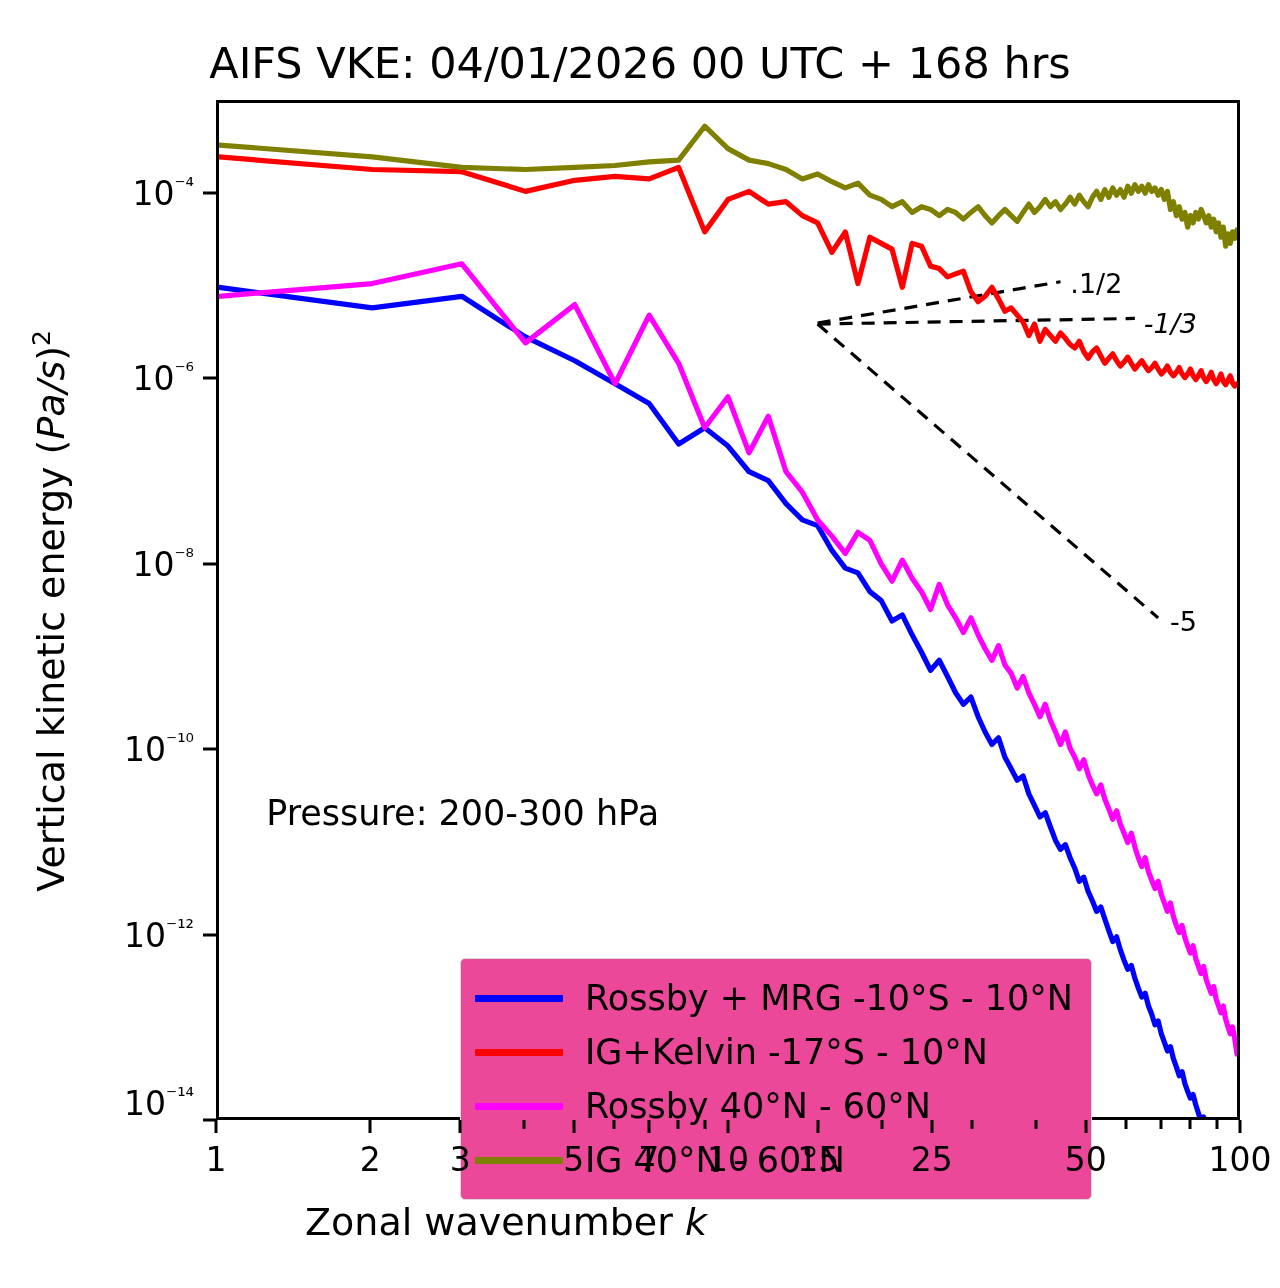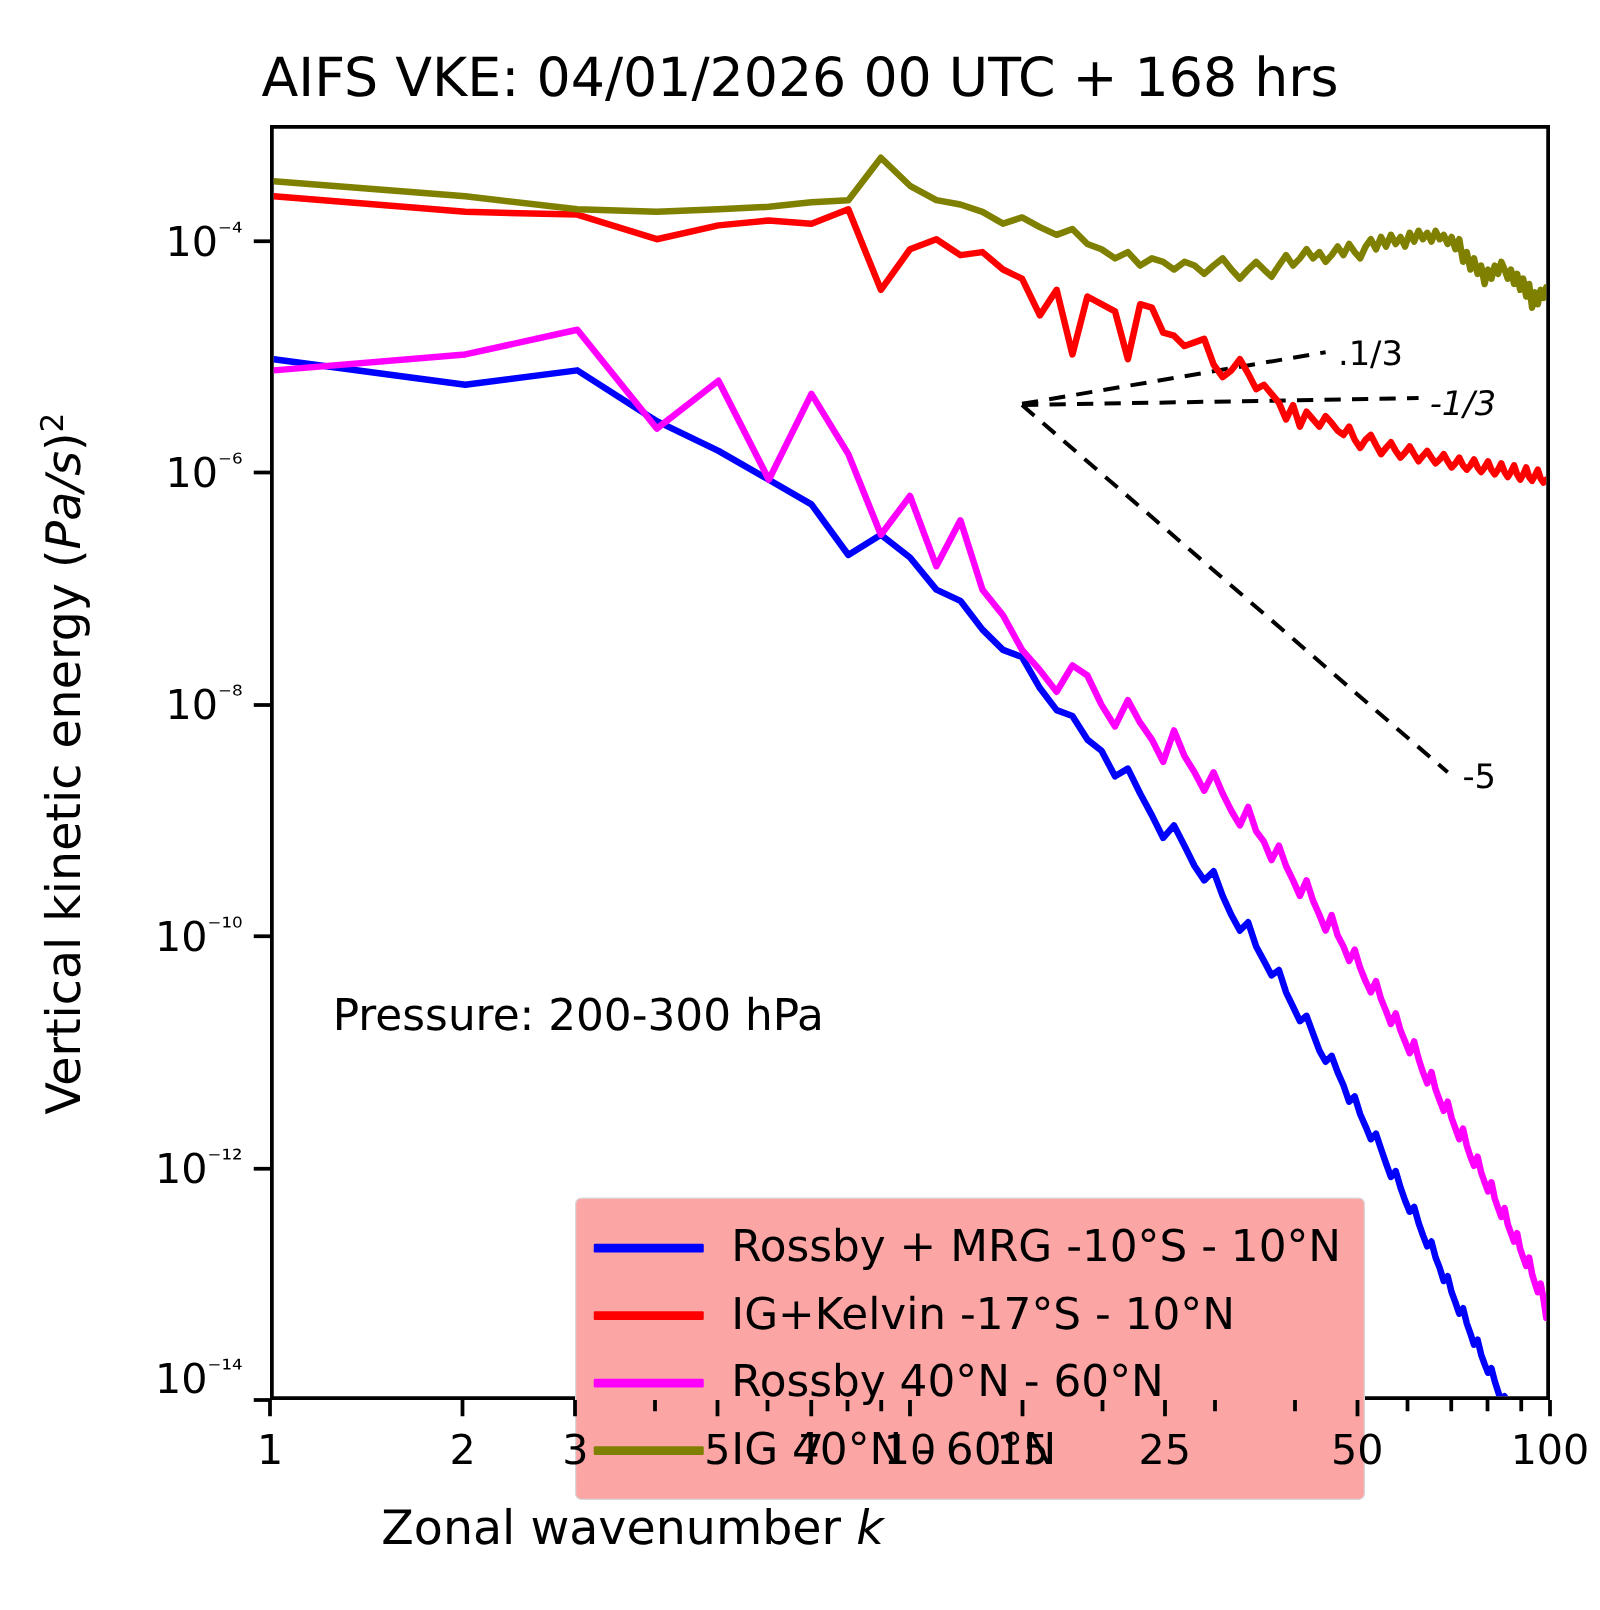--- a/index.html
+++ b/index.html
@@ -52,21 +52,21 @@
   .slope-label{
     position:absolute;font-size:27px;color:#000;white-space:nowrap;
   }
   #pressure-note{
     position:absolute;font-size:35px;color:#000;white-space:nowrap;
   }
 
   
   #legend{
     position:absolute;left:241px;top:855px;
-    background:#fca5a5;border:1.5px solid #d8d8d8;border-radius:5px;
+    background:#ec4899;border:1.5px solid #d8d8d8;border-radius:5px;
     padding:12px 18px 12px 14px;box-sizing:border-box;
   }
   .legend-row{display:flex;align-items:center;height:54px;}
   .legend-swatch{width:88px;height:7px;margin-right:22px;flex:0 0 auto;border-radius:1px;}
   .legend-text{font-size:35px;color:#000;white-space:nowrap;line-height:1;}
 </style>
 </head>
 <body>
 
 <div id="figure">
@@ -96,21 +96,21 @@
     <svg id="plot-svg" viewBox="0 0 1024 1020" preserveAspectRatio="none">
         <line x1="602.1587246365089" y1="221.36004237689735" x2="846.444807052976" y2="179.82620025811968" stroke="#000000" stroke-width="3.2" stroke-dasharray="13,9" vector-effect="non-scaling-stroke"></line>
         <line x1="602.1587246365089" y1="222.3544371677707" x2="921.2623613202338" y2="216.726091971345" stroke="#000000" stroke-width="3.2" stroke-dasharray="13,9" vector-effect="non-scaling-stroke"></line>
         <line x1="602.1587246365089" y1="222.3544371677707" x2="944.6901964872995" y2="517.8842895517969" stroke="#000000" stroke-width="3.2" stroke-dasharray="13,9" vector-effect="non-scaling-stroke"></line>
         <polyline points="0.00,185.45 154.13,206.03 244.29,194.44 308.25,235.30 357.87,259.25 398.41,282.42 432.69,302.26 462.38,343.00 488.57,326.67 512.00,345.06 533.19,370.91 552.54,379.90 570.34,403.07 586.82,419.39 602.16,425.16 616.51,450.09 629.99,467.88 642.70,472.62 654.72,491.55 666.13,500.54 676.98,521.11 687.32,514.90 697.20,534.99 706.67,552.53 715.75,570.73 724.47,560.61 732.86,576.94 740.94,593.26 748.75,604.85 756.29,597.51 763.58,617.34 770.64,632.76 777.48,645.25 784.12,638.53 790.56,658.08 796.83,669.66 802.92,681.25 808.85,677.00 814.63,694.98 820.25,706.56 825.75,718.15 831.10,713.90 836.34,728.27 841.45,741.82 846.44,750.80 851.33,746.06 856.11,759.17 860.80,769.73 865.38,782.96 869.87,778.72 874.28,793.08 878.59,802.79 882.83,813.18 886.99,808.70 891.07,821.00 895.07,832.58 899.01,843.53 902.88,838.79 906.68,851.89 910.41,862.46 914.09,871.45 917.70,867.61 921.26,880.43 924.76,890.37 928.21,899.36 931.61,895.52 934.95,908.35 938.24,916.71 941.49,927.27 944.69,923.43 947.84,936.26 950.95,944.62 954.02,953.61 957.05,949.21 960.03,961.26 962.98,969.55 965.88,978.54 968.75,974.44 971.59,986.46 974.38,994.15 977.14,1001.07 979.87,997.46 982.57,1007.91 985.23,1016.16 987.86,1024.24 990.46,1020.00 993.03,1031.59 995.58,1039.25 998.09,1046.33 1000.57,1041.94 1003.03,1053.06 1005.46,1061.14 1007.86,1068.49 1010.24,1064.65 1012.59,1075.83 1014.92,1082.85 1017.23,1089.06 1019.51,1084.81 1021.77,1096.40 1024.00,1108.89" fill="none" stroke="#0000FF" stroke-width="5.2" stroke-linejoin="round" stroke-linecap="round" vector-effect="non-scaling-stroke"></polyline>
         <polyline points="0.00,54.25 154.13,66.88 244.29,69.06 308.25,88.89 357.87,77.76 398.41,73.80 432.69,76.40 462.38,64.81 488.57,129.63 512.00,96.97 533.19,88.89 552.54,101.71 570.34,99.27 586.82,113.30 602.16,120.64 616.51,150.20 629.99,129.63 642.70,181.62 654.72,135.00 666.13,141.21 676.98,146.98 687.32,185.45 697.20,141.21 706.67,143.99 715.75,164.09 724.47,166.53 732.86,174.89 740.94,171.90 748.75,169.13 756.29,189.70 763.58,199.82 770.64,194.44 777.48,185.45 784.12,197.04 790.56,209.53 796.83,206.03 802.92,213.37 808.85,220.39 814.63,233.94 820.25,222.35 825.75,239.70 831.10,227.73 836.34,233.94 841.45,239.70 846.44,231.34 851.33,236.72 856.11,242.93 860.80,246.43 865.38,239.70 869.87,250.27 874.28,256.81 878.59,250.27 882.83,246.43 886.99,254.51 891.07,261.85 895.07,256.81 899.01,252.33 902.88,259.25 906.68,264.63 910.41,260.53 914.09,255.65 917.70,261.85 921.26,267.62 924.76,263.22 928.21,259.25 931.61,264.63 934.95,269.20 938.24,266.10 941.49,261.85 944.69,267.62 947.84,272.55 950.95,269.20 954.02,264.63 957.05,270.84 960.03,274.34 962.98,270.84 965.88,266.10 968.75,272.55 971.59,276.22 974.38,272.55 977.14,267.62 979.87,274.34 982.57,278.18 985.23,274.34 987.86,269.20 990.46,276.22 993.03,280.25 995.58,276.22 998.09,270.84 1000.57,278.18 1003.03,282.42 1005.46,278.18 1007.86,272.55 1010.24,280.25 1012.59,283.33 1014.92,279.00 1017.23,274.34 1019.51,281.54 1021.77,284.73 1024.00,282.42" fill="none" stroke="#FF0000" stroke-width="5.2" stroke-linejoin="round" stroke-linecap="round" vector-effect="non-scaling-stroke"></polyline>
         <polyline points="0.00,194.44 154.13,181.62 244.29,161.78 308.25,241.28 357.87,202.80 398.41,282.42 432.69,213.37 462.38,261.85 488.57,326.67 512.00,295.53 533.19,351.98 552.54,315.08 570.34,370.91 586.82,391.48 602.16,419.39 616.51,435.72 629.99,453.07 642.70,431.88 654.72,439.97 666.13,463.64 676.98,480.98 687.32,459.80 697.20,478.00 706.67,491.55 715.75,509.52 724.47,484.21 732.86,504.78 740.94,517.88 748.75,532.69 756.29,517.88 763.58,534.99 770.64,549.02 777.48,560.61 784.12,545.80 790.56,565.35 796.83,573.71 802.92,588.52 808.85,576.94 814.63,593.26 820.25,604.85 825.75,617.34 831.10,604.85 836.34,621.18 841.45,632.76 846.44,645.25 851.33,632.76 856.11,649.09 860.80,658.08 865.38,669.66 869.87,660.68 874.28,675.43 878.59,685.99 882.83,694.98 886.99,685.99 891.07,700.35 895.07,710.07 899.01,720.45 902.88,711.94 906.68,725.49 910.41,734.48 914.09,743.88 917.70,734.48 921.26,748.36 924.76,759.17 928.21,768.15 931.61,759.17 934.95,773.09 938.24,781.86 941.49,790.30 944.69,782.96 947.84,796.07 950.95,804.67 954.02,813.18 957.05,804.67 960.03,818.22 962.98,827.20 965.88,834.55 968.75,827.20 971.59,839.69 974.38,847.77 977.14,855.12 979.87,847.77 982.57,860.88 985.23,868.53 987.86,875.69 990.46,868.53 993.03,881.71 995.58,888.79 998.09,895.52 1000.57,888.79 1003.03,901.42 1005.46,908.35 1007.86,915.19 1010.24,908.35 1012.59,921.64 1014.92,929.34 1017.23,936.26 1019.51,929.34 1021.77,941.64 1024.00,956.83" fill="none" stroke="#FF00FF" stroke-width="5.2" stroke-linejoin="round" stroke-linecap="round" vector-effect="non-scaling-stroke"></polyline>
         <polyline points="0.00,42.28 154.13,54.25 244.29,64.81 308.25,66.88 357.87,64.81 398.41,62.85 432.69,59.19 462.38,57.47 488.57,23.35 512.00,45.89 533.19,57.47 552.54,60.98 570.34,66.88 586.82,76.40 602.16,71.36 616.51,79.18 629.99,85.39 642.70,80.64 654.72,92.73 666.13,96.97 676.98,104.31 687.32,99.27 697.20,110.08 706.67,104.31 715.75,107.09 724.47,113.30 732.86,107.09 740.94,110.08 748.75,116.80 756.29,110.08 763.58,104.31 770.64,113.30 777.48,120.64 784.12,113.30 790.56,107.09 796.83,113.30 802.92,119.06 808.85,110.08 814.63,101.71 820.25,110.08 825.75,104.31 831.10,96.97 836.34,104.31 841.45,99.27 846.44,107.09 851.33,101.71 856.11,94.79 860.80,101.71 865.38,92.73 869.87,99.27 874.28,104.31 878.59,94.79 882.83,88.89 886.99,96.97 891.07,87.10 895.07,94.79 899.01,85.39 902.88,92.73 906.68,87.10 910.41,94.79 914.09,83.74 917.70,90.76 921.26,82.16 924.76,88.89 928.21,83.74 931.61,90.76 934.95,82.16 938.24,88.89 941.49,85.39 944.69,92.73 947.84,87.10 950.95,96.97 954.02,88.89 957.05,107.09 960.03,99.27 962.98,113.30 965.88,104.31 968.75,116.80 971.59,110.08 974.38,124.88 977.14,113.30 979.87,120.64 982.57,110.08 985.23,116.80 987.86,107.09 990.46,113.30 993.03,120.64 995.58,113.30 998.09,124.88 1000.57,116.80 1003.03,129.63 1005.46,120.64 1007.86,135.00 1010.24,124.88 1012.59,143.99 1014.92,131.69 1017.23,141.21 1019.51,129.63 1021.77,136.17 1024.00,127.66" fill="none" stroke="#808000" stroke-width="5.2" stroke-linejoin="round" stroke-linecap="round" vector-effect="non-scaling-stroke"></polyline>
       </svg>
 
-    <div class="slope-label" style="left: 851.332px; top: 165.49px;">.1/3</div>
+    <div class="slope-label" style="left: 851.332px; top: 165.49px;">.1/2</div>
     <div class="slope-label" style="left: 924.764px; top: 205px; font-style: italic;">-1/3</div>
     <div class="slope-label" style="left: 950.954px; top: 503.108px;">-5</div>
 
     <div id="pressure-note" style="left: 31.1931px; top: 689.904px; margin-left: 16px;">Pressure: 200-300 hPa</div>
 
     <div id="legend">
         <div class="legend-row">
           <span class="legend-swatch" style="background: rgb(0, 0, 255);"></span>
           <span class="legend-text">Rossby + MRG -10°S - 10°N</span>
         </div>

